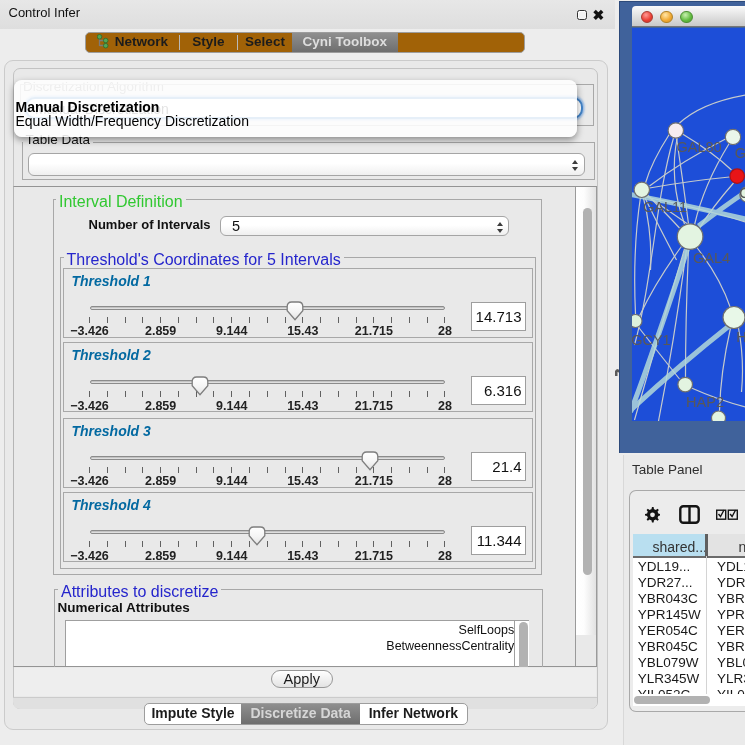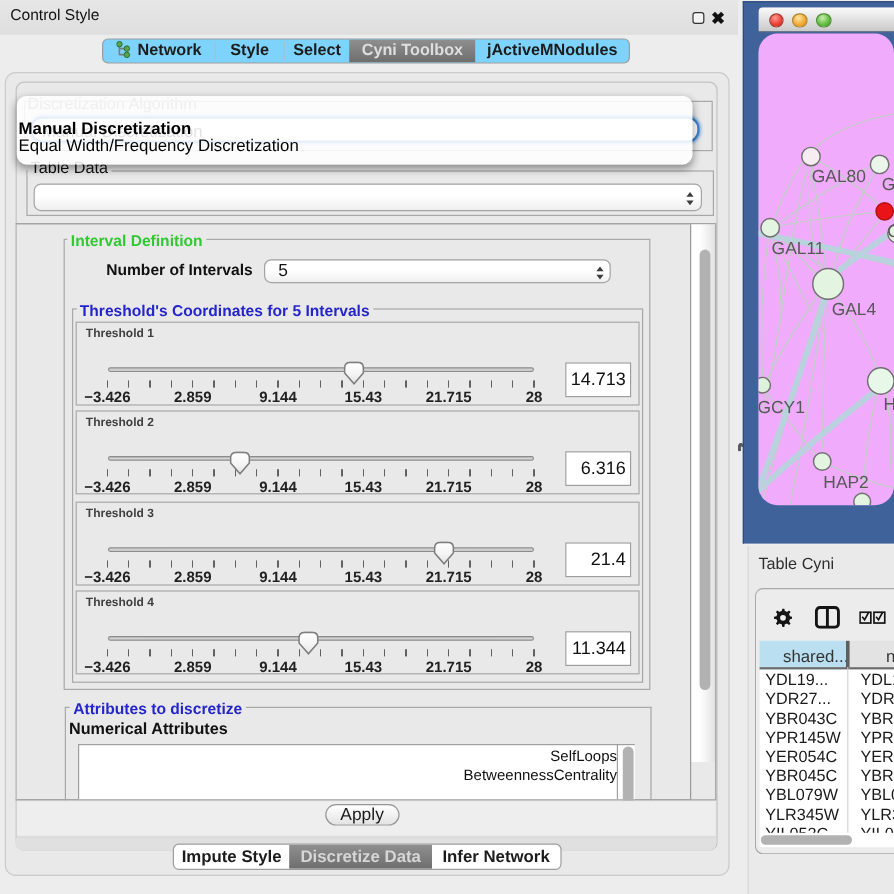--- a/index.html
+++ b/index.html
@@ -4,47 +4,47 @@
 * { margin:0; padding:0; box-sizing:border-box; }
 html,body { width:745px; height:745px; overflow:hidden; }
 body { font-family:"Liberation Sans", sans-serif; background:#ededed; position:relative; }
 .abs { position:absolute; }
 
 #tbar { position:absolute; left:0; top:0; width:615px; height:28.5px; background:linear-gradient(#e7e7e7,#dedede); }
 #tbar .t { position:absolute; left:8.5px; top:4.5px; font-size:13px; color:#111; }
 #maxi { position:absolute; left:577px; top:10px; width:10px; height:10px; border:1.8px solid #333; border-radius:2.5px; background:#f2f2f2; box-shadow:inset 1px 1px 0 #fff; }
 #closei { position:absolute; left:592.5px; top:6.5px; font-size:14px; font-weight:bold; color:#111; }
 
-#tabs { position:absolute; left:85px; top:31.5px; width:440px; height:21.5px; background:#7dd3fc; border:1px solid #9d9d9d; border-radius:5px; display:flex; overflow:hidden; font-size:13.5px; font-weight:bold; color:#1c1c1c; }
+#tabs { position:absolute; left:85px; top:31.5px; width:440px; height:21.5px; background:#a16207; border:1px solid #9d9d9d; border-radius:5px; display:flex; overflow:hidden; font-size:13.5px; font-weight:bold; color:#1c1c1c; }
 #tabs .tb { display:flex; align-items:center; justify-content:center; height:100%; padding-bottom:1.5px; }
 #tabs .sep { width:1px; height:15px; margin-top:2.5px; background:#b9b9b9; }
 #tabs .sel { background:linear-gradient(#8f8f8f,#6e6e6e); color:#dedede; }
 
 #outerp { position:absolute; left:3.5px; top:59.5px; width:604px; height:670.5px; border:1px solid #cbcbcb; border-radius:9px; background:#e9e9e9; }
 #innerp { position:absolute; left:12.5px; top:68px; width:585px; height:640.5px; border:1px solid #c3c3c3; border-radius:7px; background:#e9e9e9; }
 #innerbot { position:absolute; left:13px; top:696.5px; width:584px; height:12px; background:#e0e0e0; border-top:1px solid #cbcbcb; border-radius:0 0 7px 7px; }
 
 .group { position:absolute; border:1px solid #a8a8a8; }
-.glabel { position:absolute; font-size:13px; font-weight:bold; background:#e9e9e9; padding:0 3px; white-space:nowrap; }
+.glabel { position:absolute; font-size:16px; font-weight:normal; background:#e9e9e9; padding:0 3px; white-space:nowrap; }
 
 .combo { position:absolute; background:linear-gradient(#ffffff 45%,#efefef); border:1px solid #a5a5a5; border-radius:6px; font-size:13.5px; color:#111; }
 .combo .cv { position:absolute; left:11px; top:50%; transform:translateY(-50%); }
 .arr { position:absolute; width:0; height:0; border-left:3.5px solid transparent; border-right:3.5px solid transparent; }
 .au { border-bottom:4.5px solid #3c3c3c; }
 .ad { border-top:4.5px solid #3c3c3c; }
 
 #scrollarea { position:absolute; left:13px; top:186px; width:583.5px; height:480.5px; border-top:1px solid #949494; border-bottom:1px solid #949494; border-left:1px solid #b5b5b5; background:#e9e9e9; }
 #vtrack { position:absolute; left:576px; top:187px; width:19.5px; height:447.5px; background:linear-gradient(to right,#ffffff,#fdfdfd 40%,#e2e2e2); }
 #vtrackb { position:absolute; left:576px; top:634.5px; width:19.5px; height:31.5px; background:#e9e9e9; }
 #vline1 { position:absolute; left:575px; top:187px; width:1px; height:479px; background:#9a9a9a; }
 #vline2 { position:absolute; left:595.5px; top:187px; width:1px; height:479px; background:#9a9a9a; }
 #vthumb { position:absolute; left:583px; top:208px; width:8.5px; height:367px; background:#b2b2b2; border-radius:4.5px; }
 
 .trow { position:absolute; left:63px; width:469.5px; height:70.5px; border:1px solid #a8a8a8; background:#e9e9e9; }
-.tt { position:absolute; left:7.5px; top:4.5px; font-size:10px; font-weight:bold; color:#404040; }
+.tt { position:absolute; left:7.5px; top:4.5px; font-size:14px; font-weight:bold; color:#0369a1;font-style:italic; }
 .track { position:absolute; left:25.5px; top:37px; width:355.5px; height:4.5px; border:1px solid #8b8b8b; border-radius:3px; background:linear-gradient(#b5b5b5,#ececec); }
 .ticks { position:absolute; left:25px; top:48.5px; width:357px; height:6px; background:repeating-linear-gradient(to right,#616161 0 1px,transparent 1px 17.775px); }
 .tl { position:absolute; top:55.8px; transform:translateX(-50%); font-size:12.5px; font-weight:bold; color:#222; }
 .thumb { position:absolute; top:32.8px; }
 .vbox { position:absolute; left:406.5px; top:33px; width:55px; height:29.5px; background:#fff; border:1.2px solid #9e9e9e; font-size:15px; color:#111; text-align:right; padding:5.5px 3px 0 0; }
 
 #attrlist { position:absolute; left:65.2px; top:619.9px; width:450px; height:46.6px; background:#fff; border:1px solid #9f9f9f; border-bottom:none; font-size:12.5px; color:#111; padding-top:2px; }
 #attrlist div { padding-left:3px; height:15.8px; line-height:15.8px;text-align:right; }
 #alsb { position:absolute; left:515.2px; top:619.9px; width:14px; height:46.6px; background:#fff; border-top:1px solid #9f9f9f; }
 #althumb { position:absolute; left:518.5px; top:621.6px; width:9.5px; height:45px; background:#b2b2b2; border-radius:5px 5px 0 0; }
@@ -57,59 +57,58 @@
 #focusring { position:absolute; left:25px; top:96.5px; width:558px; height:22.5px; border:2.8px solid #4384c8; border-radius:10px; background:#fff; box-shadow:0 0 2px 1.5px rgba(86,148,222,0.55); font-size:14px; color:#222; }
 #focusring span { position:absolute; left:8px; top:2.5px; }
 #popup { position:absolute; left:14px; top:80px; width:562.5px; height:57px; background:rgba(255,255,255,0.87); border-radius:8px; box-shadow:0 3px 7px rgba(0,0,0,0.4); }
 #popup .i1 { position:absolute; left:179.7px; top:4.4px; font-size:13px; font-weight:bold; color:#b6b6b6; }
 #popup .i2 { position:absolute; left:1.5px; top:19.3px; font-size:14px; font-weight:bold; color:#000; }
 #popup .i3 { position:absolute; left:1.5px; top:32.8px; font-size:14px; color:#000; }
 
 #netwin { position:absolute; left:618.5px; top:1px; width:126.5px; height:451.5px; background:#40629b; border-top:1px solid #2d4a7a; border-left:1px solid #2d4a7a; }
 #nettitle { position:absolute; left:631.5px; top:6px; width:113.5px; height:21px; background:linear-gradient(#fbfbfb,#c9c9c9); border-bottom:1px solid #767676; border-radius:4px 0 0 0; }
 .tl-btn { position:absolute; top:10.7px; width:12.4px; height:12.4px; border-radius:50%; }
-#netcanvas { position:absolute; left:631.5px; top:28px; width:113.5px; height:393px; background:#f0abfc; overflow:hidden;border-radius:16px; }
+#netcanvas { position:absolute; left:631.5px; top:28px; width:113.5px; height:393px; background:#1d4ed8; overflow:hidden; }
 
 #tpdiv { position:absolute; left:622.9px; top:455px; width:1px; height:290px; background:#d8d8d8; }
 #tptitle { position:absolute; left:632px; top:461.5px; font-size:13.5px; color:#2e2e2e; }
 #tablebox { position:absolute; left:628.9px; top:489.8px; width:121px; height:221.8px; border:1px solid #a9a9a9; border-radius:7px 0 0 7px; background:#ececec; border-right:none; overflow:hidden; }
 .hdr { position:absolute; top:533.5px; height:24px; font-size:14px; color:#333; }
 #hdr1 { left:632.7px; width:72.7px; background:#b9dff0; border-bottom:2px solid #6b6b6b; text-align:left; padding-left:19.8px; line-height:26px; }
 #hdr2 { left:707.9px; width:37.1px; background:#e3e3e3; border-bottom:2px solid #6b6b6b; line-height:26px; }
 #hdrsep { position:absolute; left:705.4px; top:533.5px; width:2.5px; height:24px; background:#5f5f5f; }
 #tbody { position:absolute; left:632.7px; top:557.5px; width:112.3px; height:136.8px; background:#fff; overflow:hidden; }
 #colsep { position:absolute; left:706.2px; top:555.5px; width:1px; height:138.8px; background:#d4d4d4; }
 .tpr { position:absolute; left:632.7px; width:112.3px; height:15.9px; font-size:13.5px; color:#1a1a1a; line-height:15.9px; }
 .tpr .ca { position:absolute; left:5px; }
 .tpr .cb { position:absolute; left:84.3px; }
 #hsb { position:absolute; left:632.7px; top:694.3px; width:112.3px; height:12px; background:#fff; }
 #hthumb { position:absolute; left:634px; top:696.4px; width:76px; height:8px; background:#b2b2b2; border-radius:4px; }
 </style></head>
 <body>
 
 <div id="tbar">
-    <div class="t">Control Style</div>
+    <div class="t">Control Infer</div>
   </div>
 <div id="maxi"></div>
 <div id="closei">✖</div>
 
 <div id="tabs">
   <div class="tb" style="width:93px">
     <svg width="12" height="15" viewBox="0 0 12 15" style="margin-right:6px">
       <path d="M2.5,3 L2.5,12 M2.5,6.5 L8,6.5 M2.5,11.5 L8,11.5" stroke="#7b7b7b" stroke-width="1.3" fill="none"></path>
       <circle cx="2.5" cy="2.8" r="2.3" fill="#53a553" stroke="#2d6b2d" stroke-width="0.8"></circle>
       <circle cx="8.7" cy="6.5" r="2.3" fill="#53a553" stroke="#2d6b2d" stroke-width="0.8"></circle>
       <circle cx="8.7" cy="11.7" r="2.3" fill="#53a553" stroke="#2d6b2d" stroke-width="0.8"></circle>
     </svg>Network</div>
   <div class="sep"></div>
   <div class="tb" style="width:57px">Style</div>
   <div class="sep"></div>
   <div class="tb" style="width:54px">Select</div>
   <div class="tb sel" style="width:105.7px">Cyni Toolbox</div>
-  <div class="tb" style="width:128.3px">jActiveMNodules</div>
 </div>
 
 <div id="outerp"></div>
 <div id="innerp"></div>
 <div id="innerbot"></div>
 
 <div class="abs" style="left:23px;top:79px;font-size:13.5px;color:#7d7d7d">Discretization Algorithm</div>
 
 <div class="group" style="left:19.5px;top:84px;width:574px;height:42px"></div>
 
@@ -319,21 +318,21 @@
     <text x="692.6" y="262.5">GAL4</text>
     <text x="630.7" y="344.5">GCY1</text>
     <text x="735.7" y="342">H</text>
     <text x="685.6" y="406.5">HAP2</text>
   </g>
 </svg>
 </div>
 
 <div class="abs" style="left:623px;top:455px;width:122px;height:290px;background:#eaeaea"></div>
 <div id="tpdiv"></div>
-<div id="tptitle">Table Cyni</div>
+<div id="tptitle">Table Panel</div>
 <div id="tablebox"></div>
 <svg class="abs" style="left:644px;top:507px" width="16" height="16" viewBox="0 0 16 16">
   <path fill="#141414" d="M8,0 L9.6,0 L10,2.2 a6,6 0 0 1 1.8,0.76 L13.6,1.7 L14.8,2.9 L13.5,4.7 a6,6 0 0 1 0.76,1.8 L16,7 L16,8.6 L14.3,9.1 a6,6 0 0 1 -0.76,1.8 L14.8,12.6 L13.6,13.8 L11.8,12.5 a6,6 0 0 1 -1.8,0.76 L9.6,15.5 L8,15.5 L7.4,13.3 a6,6 0 0 1 -1.8,-0.76 L3.8,13.8 L2.6,12.6 L3.9,10.8 a6,6 0 0 1 -0.76,-1.8 L1,8.6 L1,7 L3.1,6.5 a6,6 0 0 1 0.76,-1.8 L2.6,2.9 L3.8,1.7 L5.6,3 a6,6 0 0 1 1.8,-0.76 Z M8.5,5.4 a2.4,2.4 0 1 0 0,4.8 a2.4,2.4 0 1 0 0,-4.8 Z"></path>
 </svg>
 <svg class="abs" style="left:679px;top:504.6px" width="21" height="19" viewBox="0 0 21 19">
   <rect x="1.3" y="1.3" width="18.4" height="16.4" rx="3" fill="none" stroke="#141414" stroke-width="2.4"></rect>
   <line x1="10.5" y1="1.3" x2="10.5" y2="17.7" stroke="#141414" stroke-width="2.4"></line>
 </svg>
 <svg class="abs" style="left:715.5px;top:508.8px" width="23" height="11" viewBox="0 0 23 11">
   <g fill="none" stroke="#141414" stroke-width="1.4">

